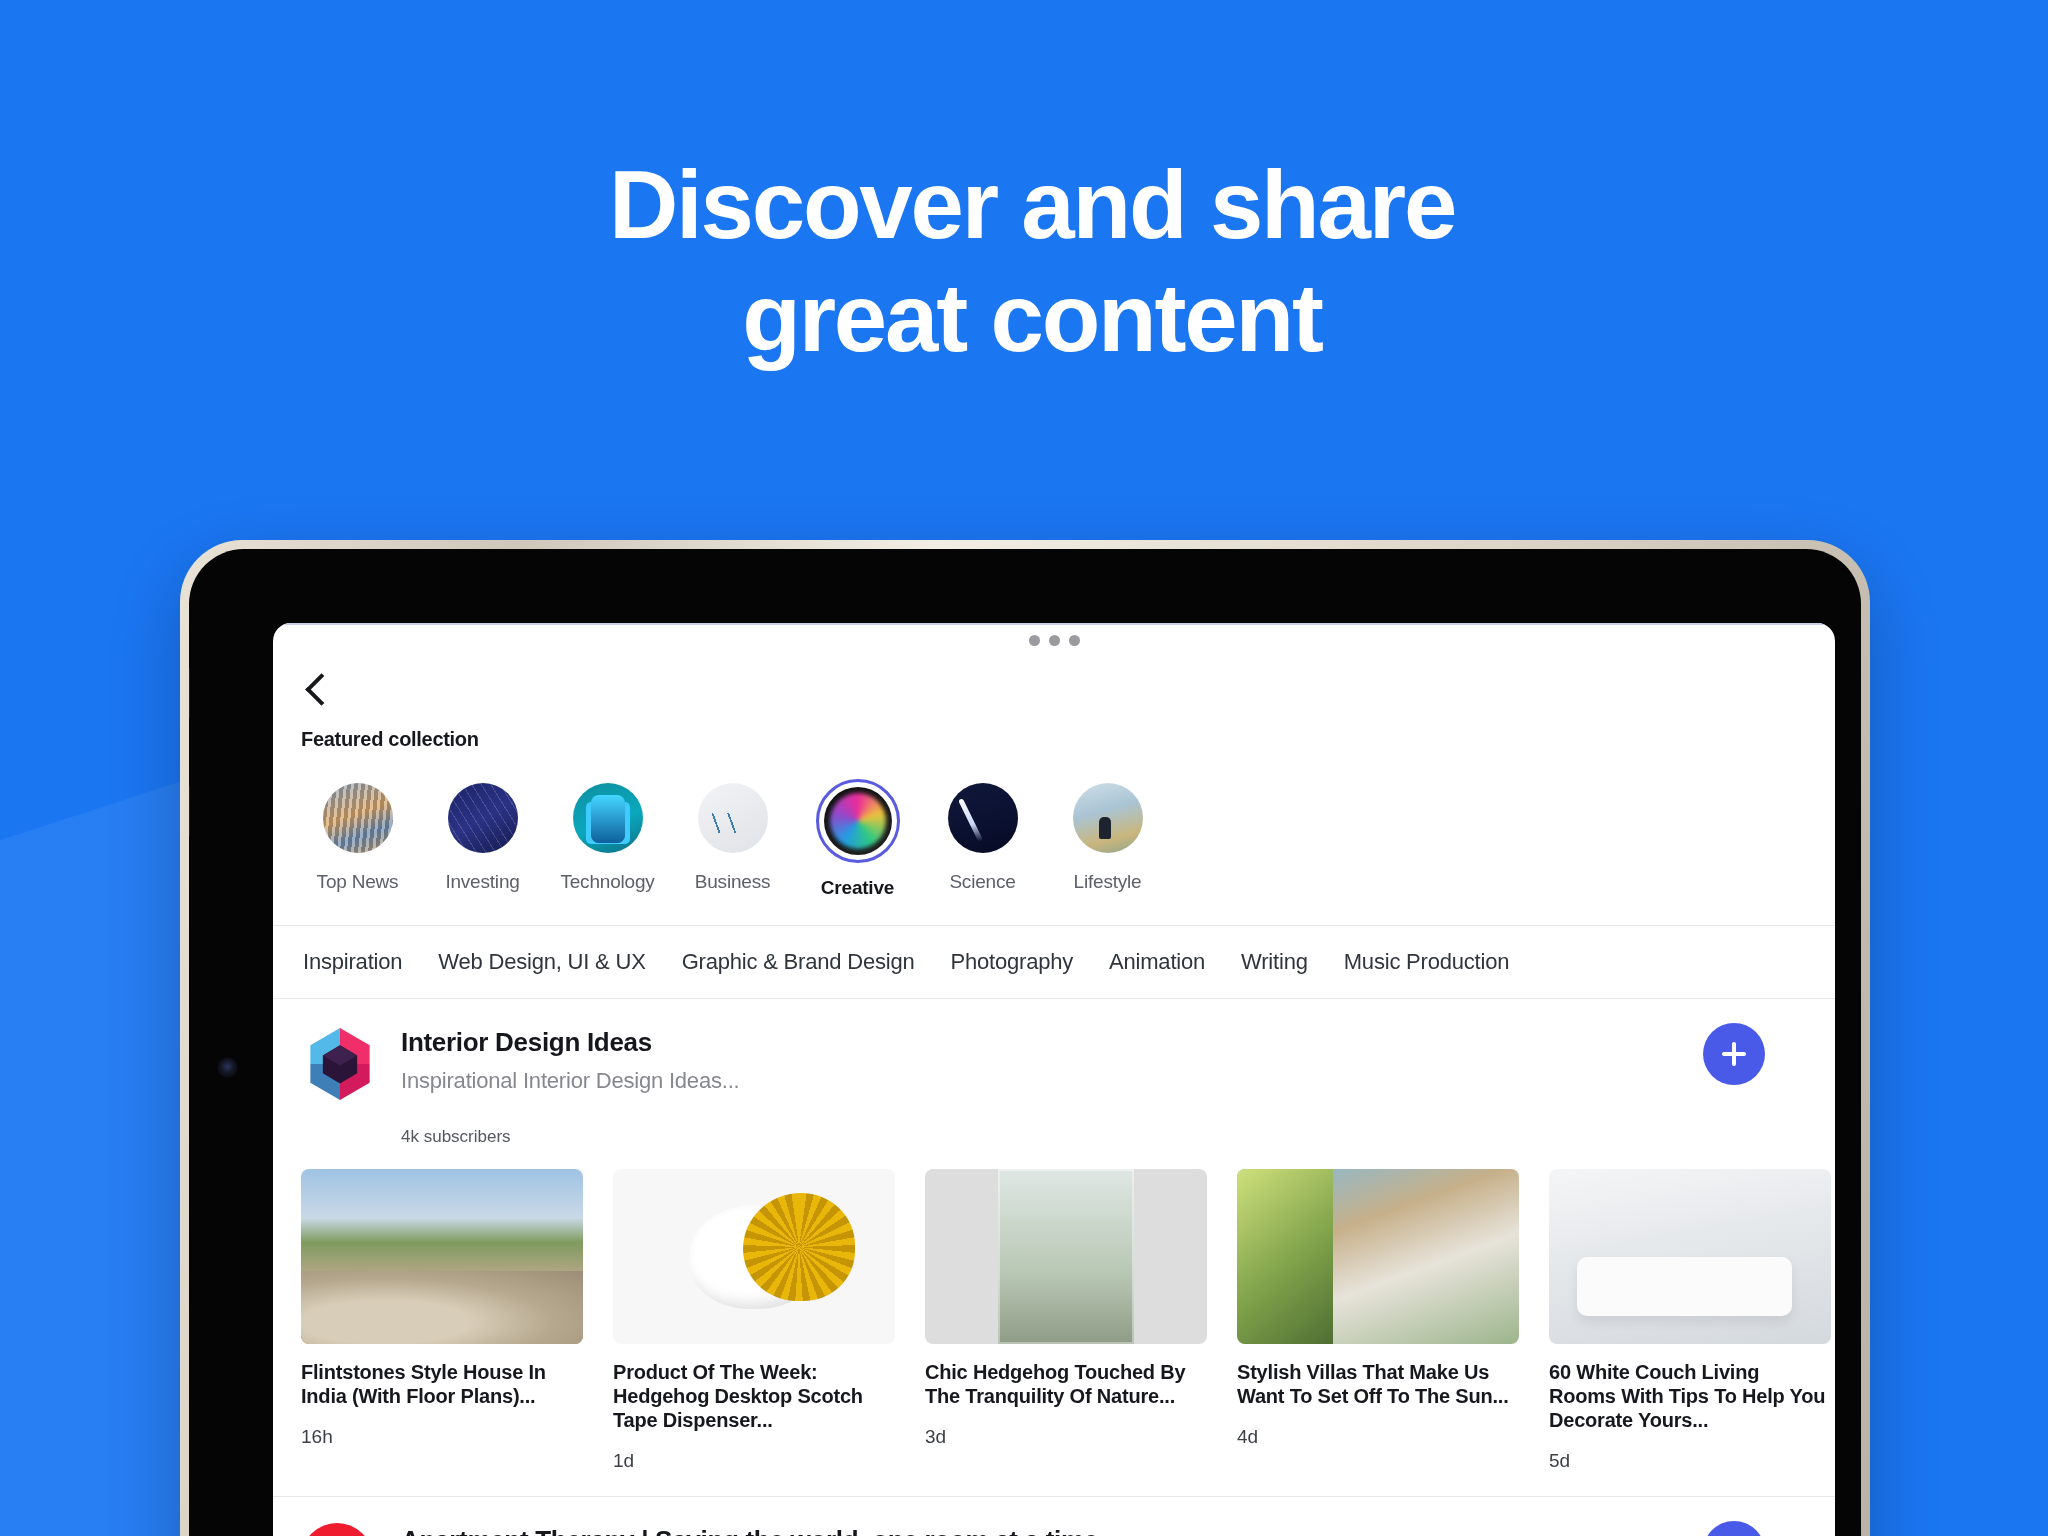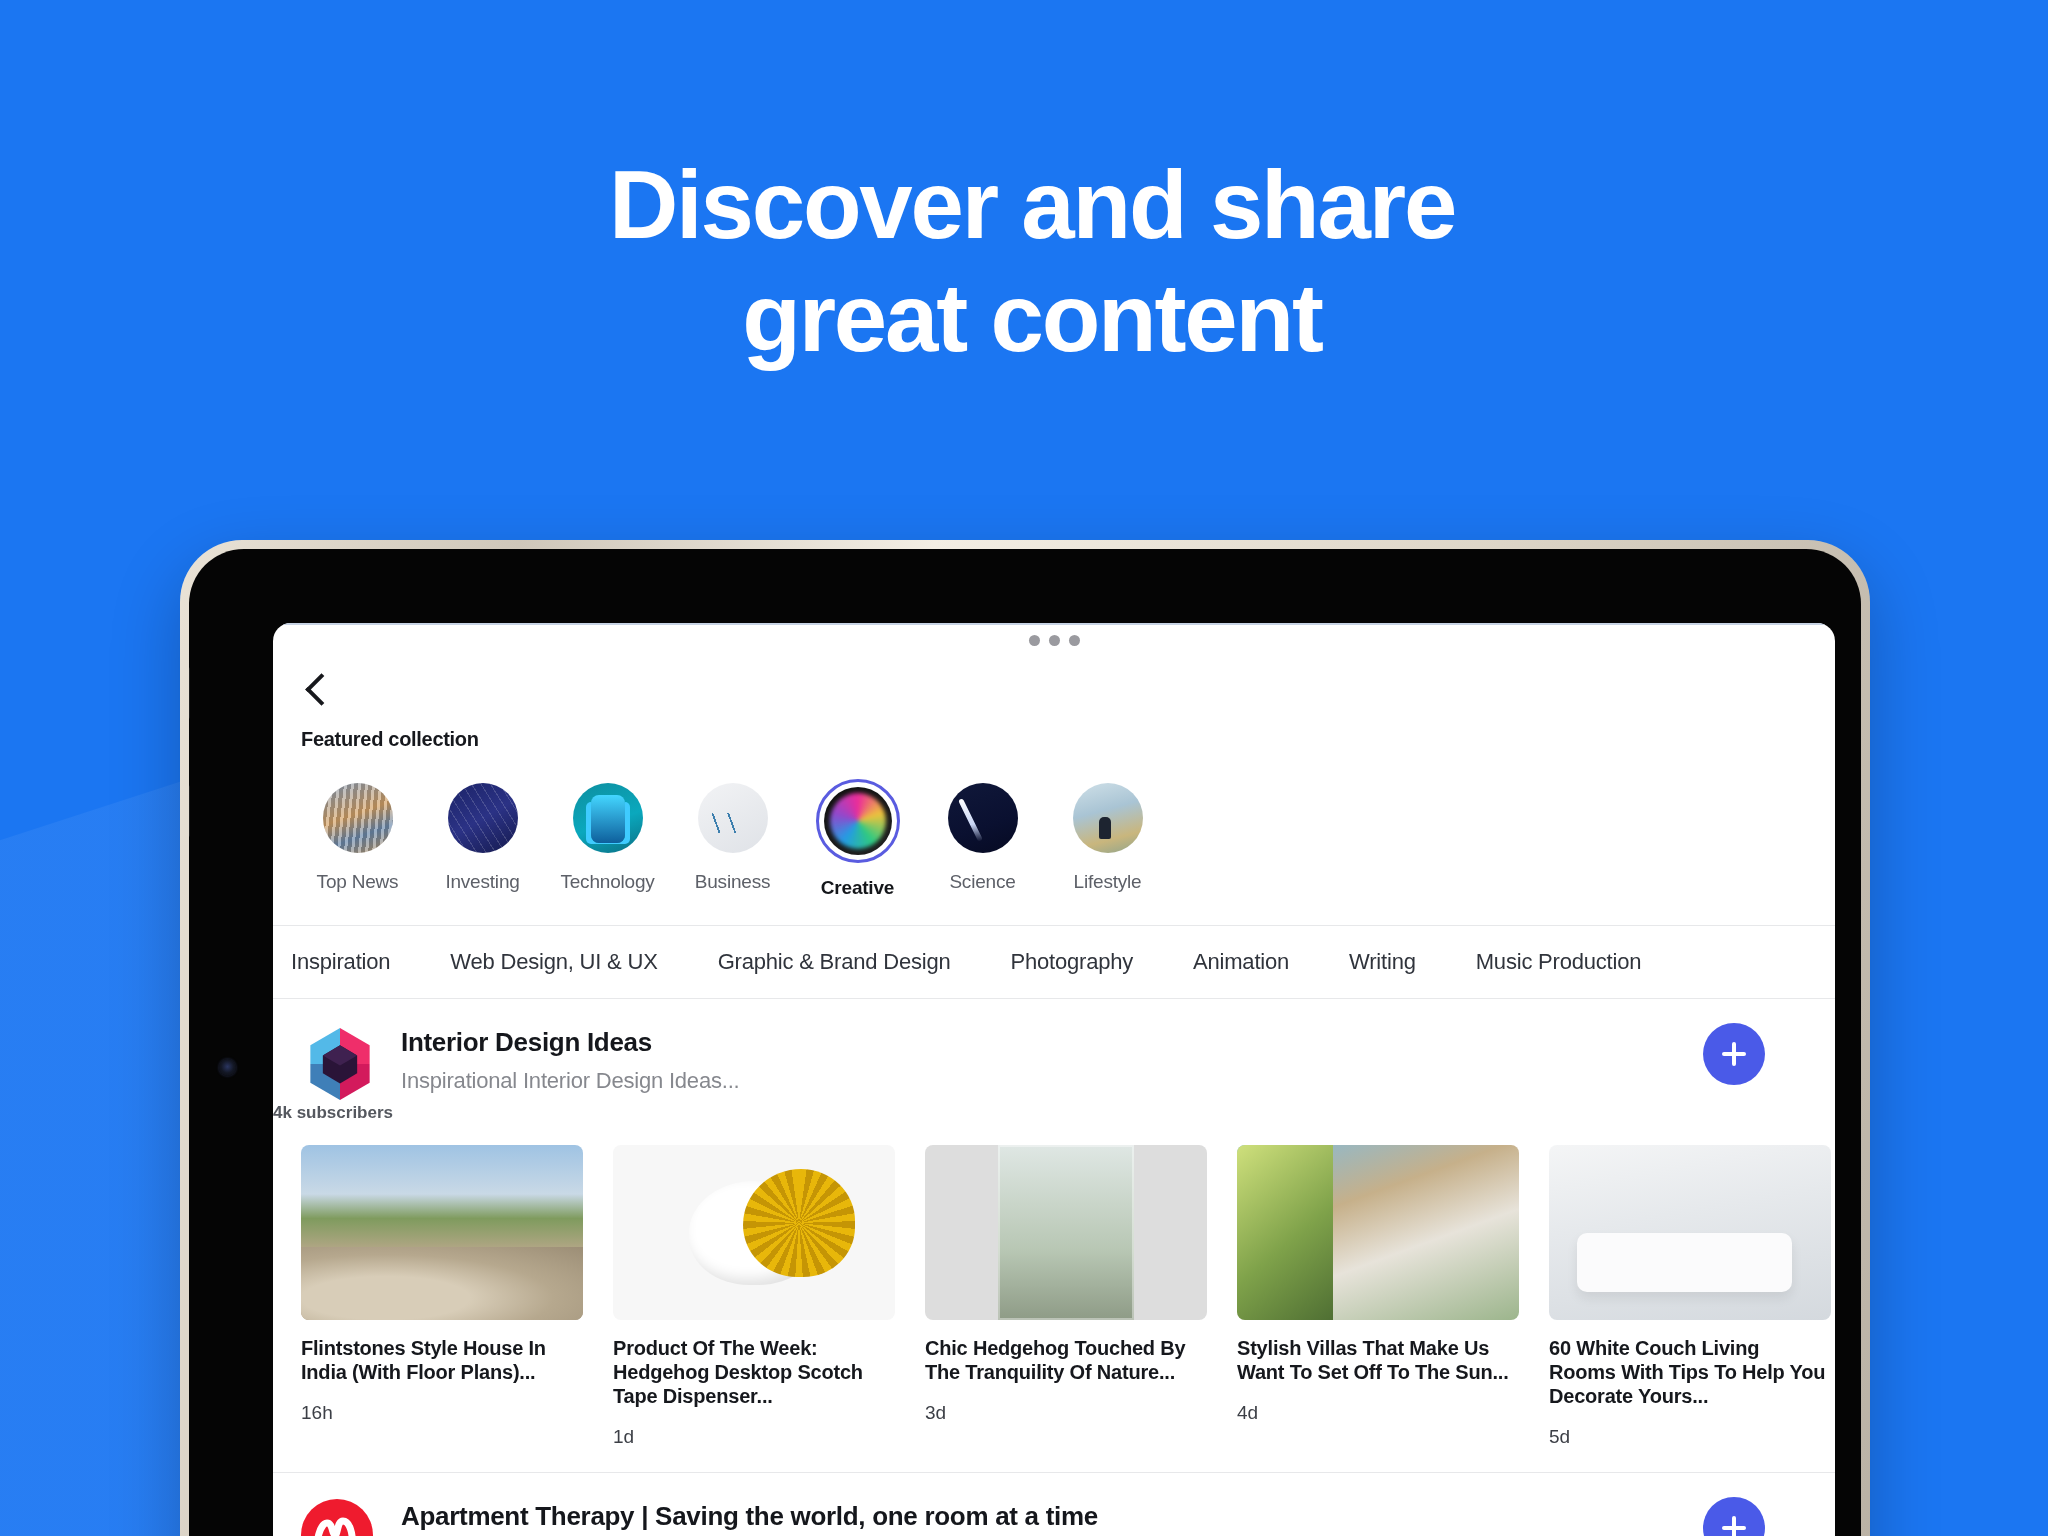--- a/index.html
+++ b/index.html
@@ -184,23 +184,22 @@
   .av-lifestyle::after{content:"";position:absolute;left:26px;top:34px;width:12px;height:22px;border-radius:5px 5px 2px 2px;background:#1d2430;}
 
   
   .tabs-wrap {
     margin-top: 26px;
     border-top: 1px solid #e7e8ea;
     border-bottom: 1px solid #e7e8ea;
     height: 74px;
     display: flex;
     align-items: stretch;
-    padding-left: 0;
-    overflow: hidden;
-    gap: 24px;
+    padding-left: 12px;
+    overflow: hidden;
   }
   .tab {
     display: flex; align-items: center;
     padding: 0 18px;
     font-size: 22px;
     color: #30343c;
     white-space: nowrap;
     position: relative;
     letter-spacing: -0.2px;
   }
@@ -229,22 +228,22 @@
   .ch-meta { padding-left: 22px; padding-top: 2px; }
   .ch-name {
     font-size: 26px; font-weight: 700; color: #15171c;
     letter-spacing: -0.3px;
   }
   .ch-desc {
     font-size: 22px; color: #86888e; margin-top: 10px;
     letter-spacing: -0.2px;
   }
   .ch-subs {
-    font-size: 17px; color: #55585f; font-weight: 700;
-    
+    font-size: 17px; color: #55585f; font-weight: 400;
+    padding-left: 128px; margin-top: 24px;
   }
   .plus-btn {
     position: absolute;
     right: 70px; top: 24px;
     width: 62px; height: 62px;
     border-radius: 50%;
     background: #4a5ae8;
     border: none;
     cursor: pointer;
   }

